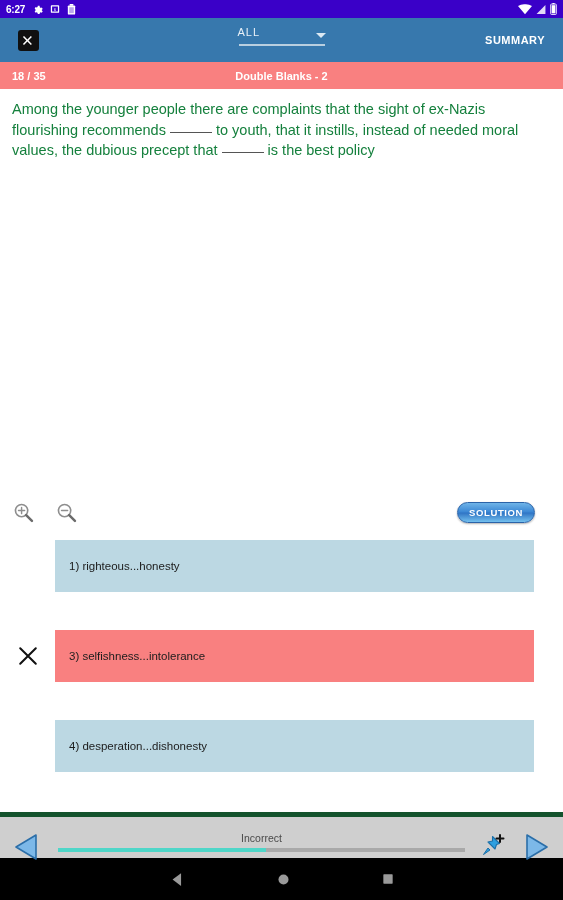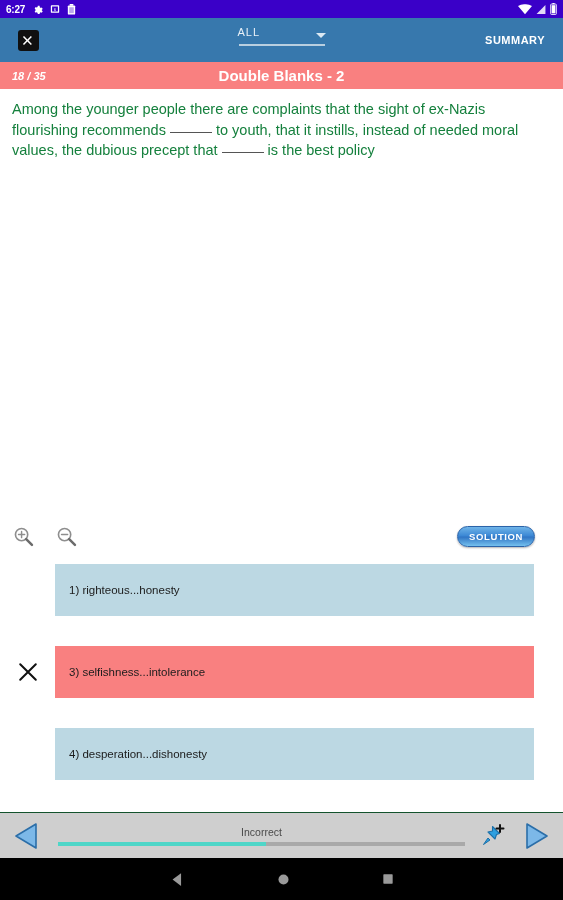--- a/index.html
+++ b/index.html
@@ -114,28 +114,27 @@
     display: flex;
     align-items: center;
     position: relative;
     padding: 0 12px;
     flex: 0 0 auto;
   }
   .meta-count {
     color: #ffffff;
     font-size: 11px;
     font-weight: bold;
-    font-style: italic;
   }
   .meta-title {
     position: absolute;
     left: 50%;
     transform: translateX(-50%);
     color: #ffffff;
-    font-size: 15px;
+    font-size: 11px;
     font-weight: bold;
   }
 
   
   .question-area {
     flex: 1 1 auto;
     position: relative;
     background: #ffffff;
     overflow: hidden;
   }
@@ -181,21 +180,21 @@
 
   
   .options {
     flex: 0 0 auto;
     padding: 0 0 10px 0;
   }
   .option-row {
     display: flex;
     align-items: center;
     height: 68px;
-    margin-bottom: 14px;
+    margin-bottom: 22px;
   }
   .mark-slot {
     width: 55px;
     display: flex;
     align-items: center;
     justify-content: center;
     flex: 0 0 auto;
   }
   .option-box {
     flex: 1 1 auto;
@@ -208,24 +207,24 @@
     color: #1c1c1c;
   }
   .opt-neutral { background: #bcd8e3; }
   .opt-correct { background: #7ade7a; }
   .opt-wrong   { background: #f98080; }
 
   
   .bottom-bar {
     height: 46px;
     background: #cfcfcf;
-    border-top: 1px solid #14532d;
-    display: flex;
-    align-items: center;
-    padding: 5px 10px;
+    border-top: 5px solid #14532d;
+    display: flex;
+    align-items: flex-start;
+    padding: 15px 10px;
     flex: 0 0 auto;
     position: relative;
   }
   .nav-arrow { cursor: pointer; display: block; flex: 0 0 auto; }
   .progress-wrap {
     flex: 1 1 auto;
     margin: 0 14px;
     display: flex;
     flex-direction: column;
     align-items: center;

